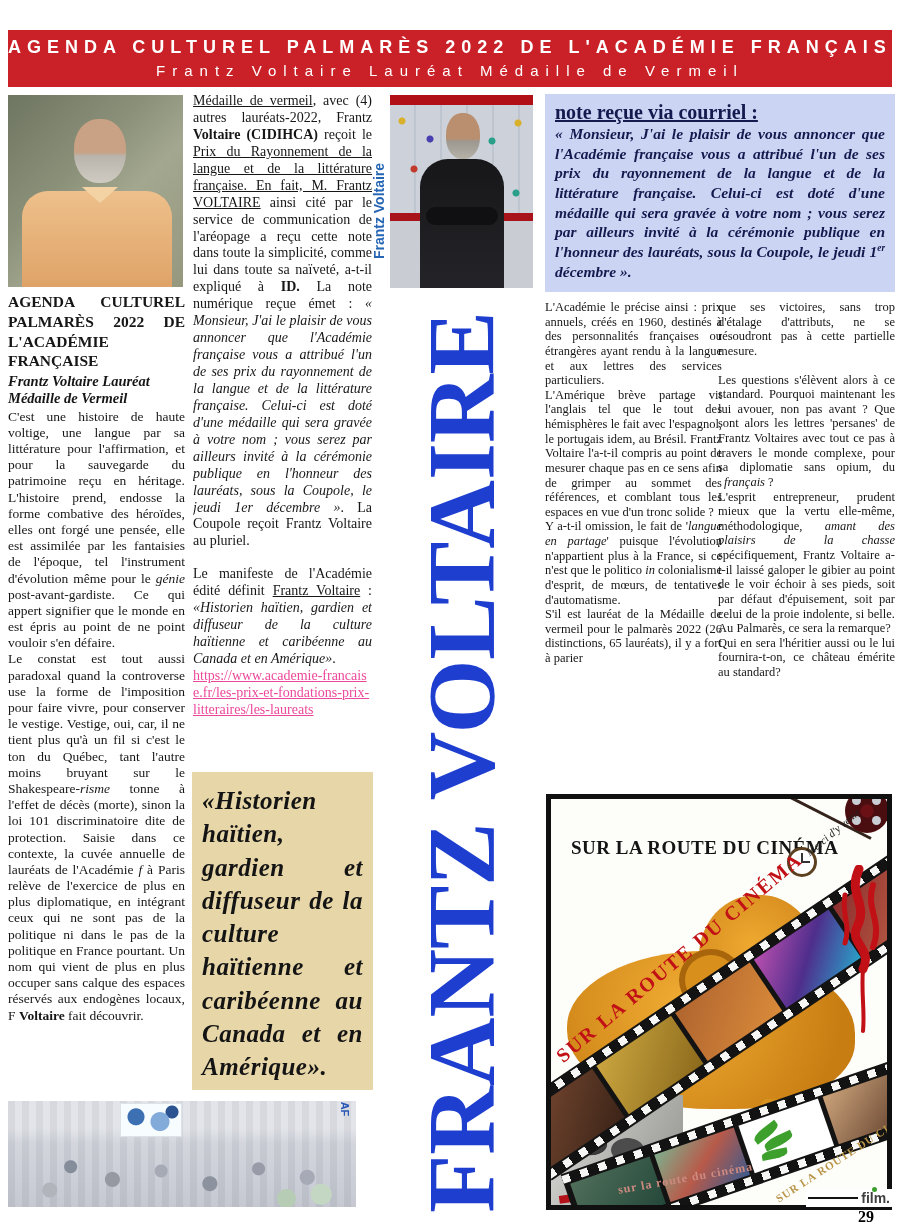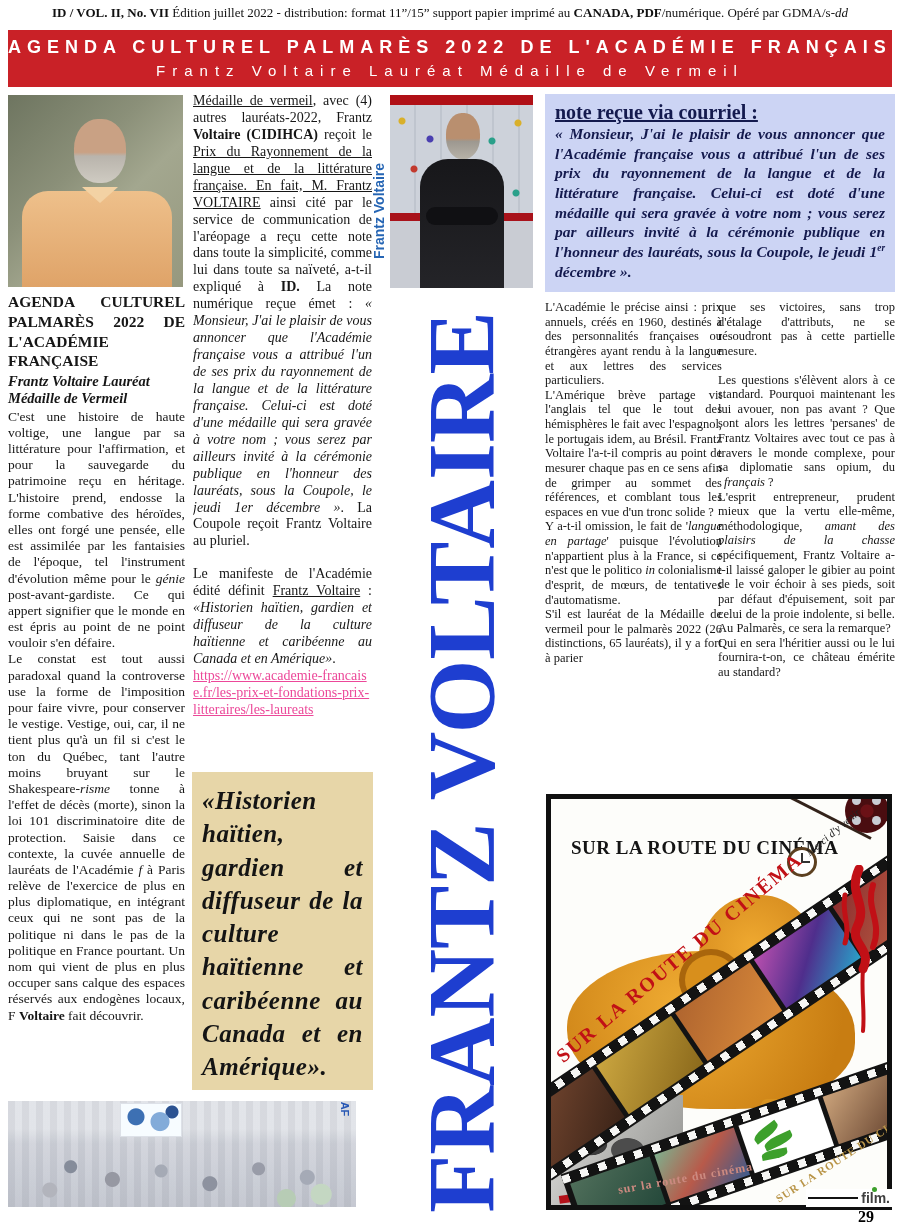--- a/index.html
+++ b/index.html
@@ -175,21 +175,20 @@
     width:5px; height:5px; border-radius:50%; background:#3da02c; }
   #page-number { position:absolute; left:846px; top:1208px; width:40px; text-align:center;
     font-weight:bold; font-size:16px; color:#000000; }
   sup { font-size:.6em; }
 </style>
 </head>
 <body>
 
 <div id="page">
 
-  <div id="masthead"><span style="font-weight: bold;">ID / VOL. II, No. VII </span><span>Édition juillet 2022 - distribution: format 11”/15” support papier imprimé au </span><span style="font-weight: bold;">CANADA, PDF</span><span>/numérique. Opéré par GDMA/s-</span><span style="font-style: italic;">dd</span></div>
 
   <div id="banner">
     <div id="banner-title">AGENDA CULTUREL PALMARÈS 2022 DE L'ACADÉMIE FRANÇAISE</div>
     <div id="banner-subtitle">Frantz Voltaire Lauréat Médaille de Vermeil</div>
   </div>
 
   <div id="photo1" class="photo">
     <div class="shirt"></div>
     <div class="head"></div>
     <div class="collar"></div>

